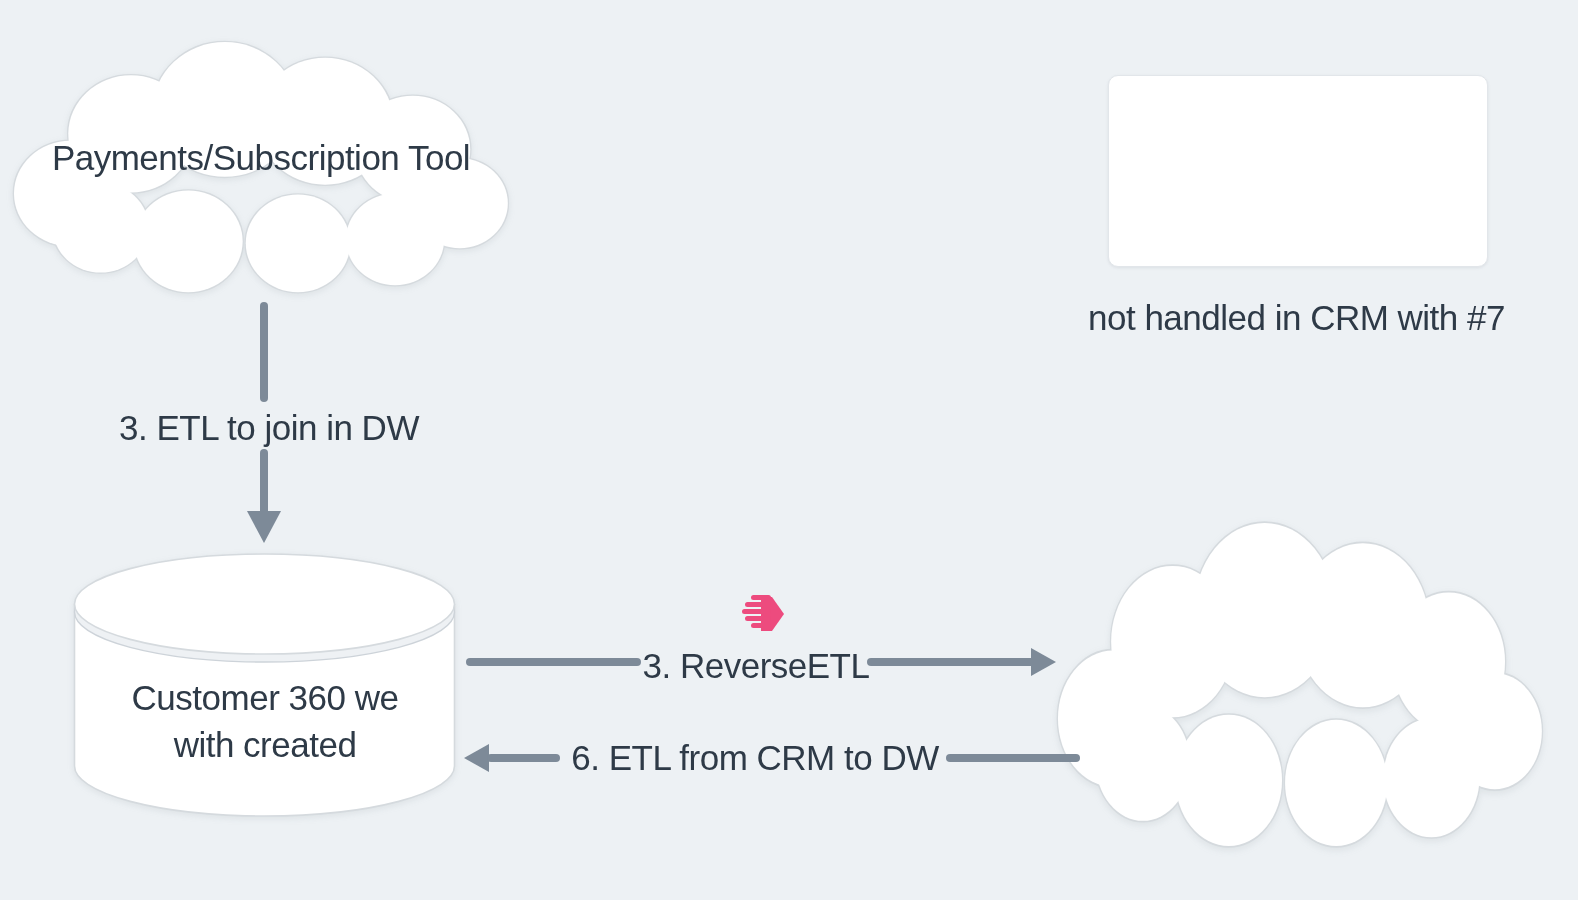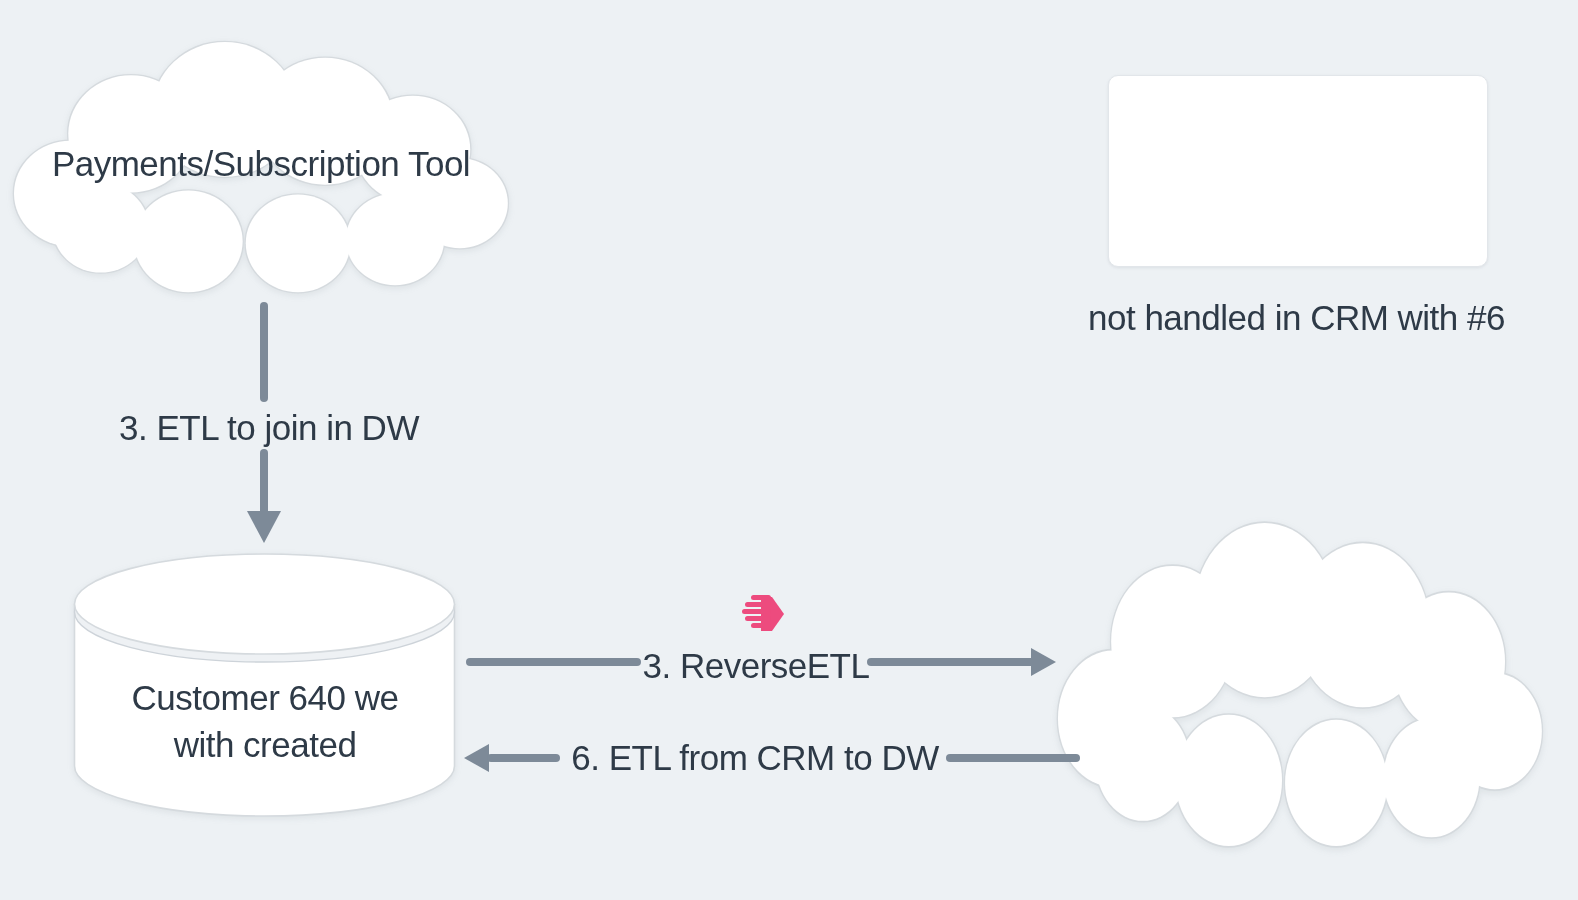--- a/index.html
+++ b/index.html
@@ -37,21 +37,21 @@
     white-space: nowrap;
   }
   .centerbox {
     display: flex;
     align-items: center;
     justify-content: center;
     text-align: center;
   }
   
   #payments-label {
-    left: 14px; top: 32px;
+    left: 14px; top: 26px;
     width: 494px; height: 250px;
     padding-top: 14px;
     box-sizing: border-box;
   }
   #csv-box {
     position: absolute;
     left: 1108px; top: 75px;
     width: 380px; height: 192px;
     background: #ffffff;
     border: 1px solid #e2e6ea;
@@ -157,27 +157,27 @@
       <rect x="751" y="623" width="20" height="5" rx="2.5"></rect>
     </g>
   </svg>
 
   <div id="csv-box"></div>
 
   <div class="label centerbox" id="payments-label">Payments/Subscription Tool</div>
 
 
   <div class="label" id="rework-note">
-    <span>not handled in CRM with #6</span>
+    <span>not handled in CRM with #7</span>
   </div>
 
   <div class="label" id="etl-join-label">3. ETL to join in DW</div>
 
   <div class="label" id="warehouse-label">
-    <span>Customer 640 we</span>
+    <span>Customer 360 we</span>
     <span>with created</span>
   </div>
 
   <div class="label" id="reverse-etl-label">3. ReverseETL</div>
 
   <div class="label" id="etl-return-label">6. ETL from CRM to DW</div>
 
 
 </div>
 

